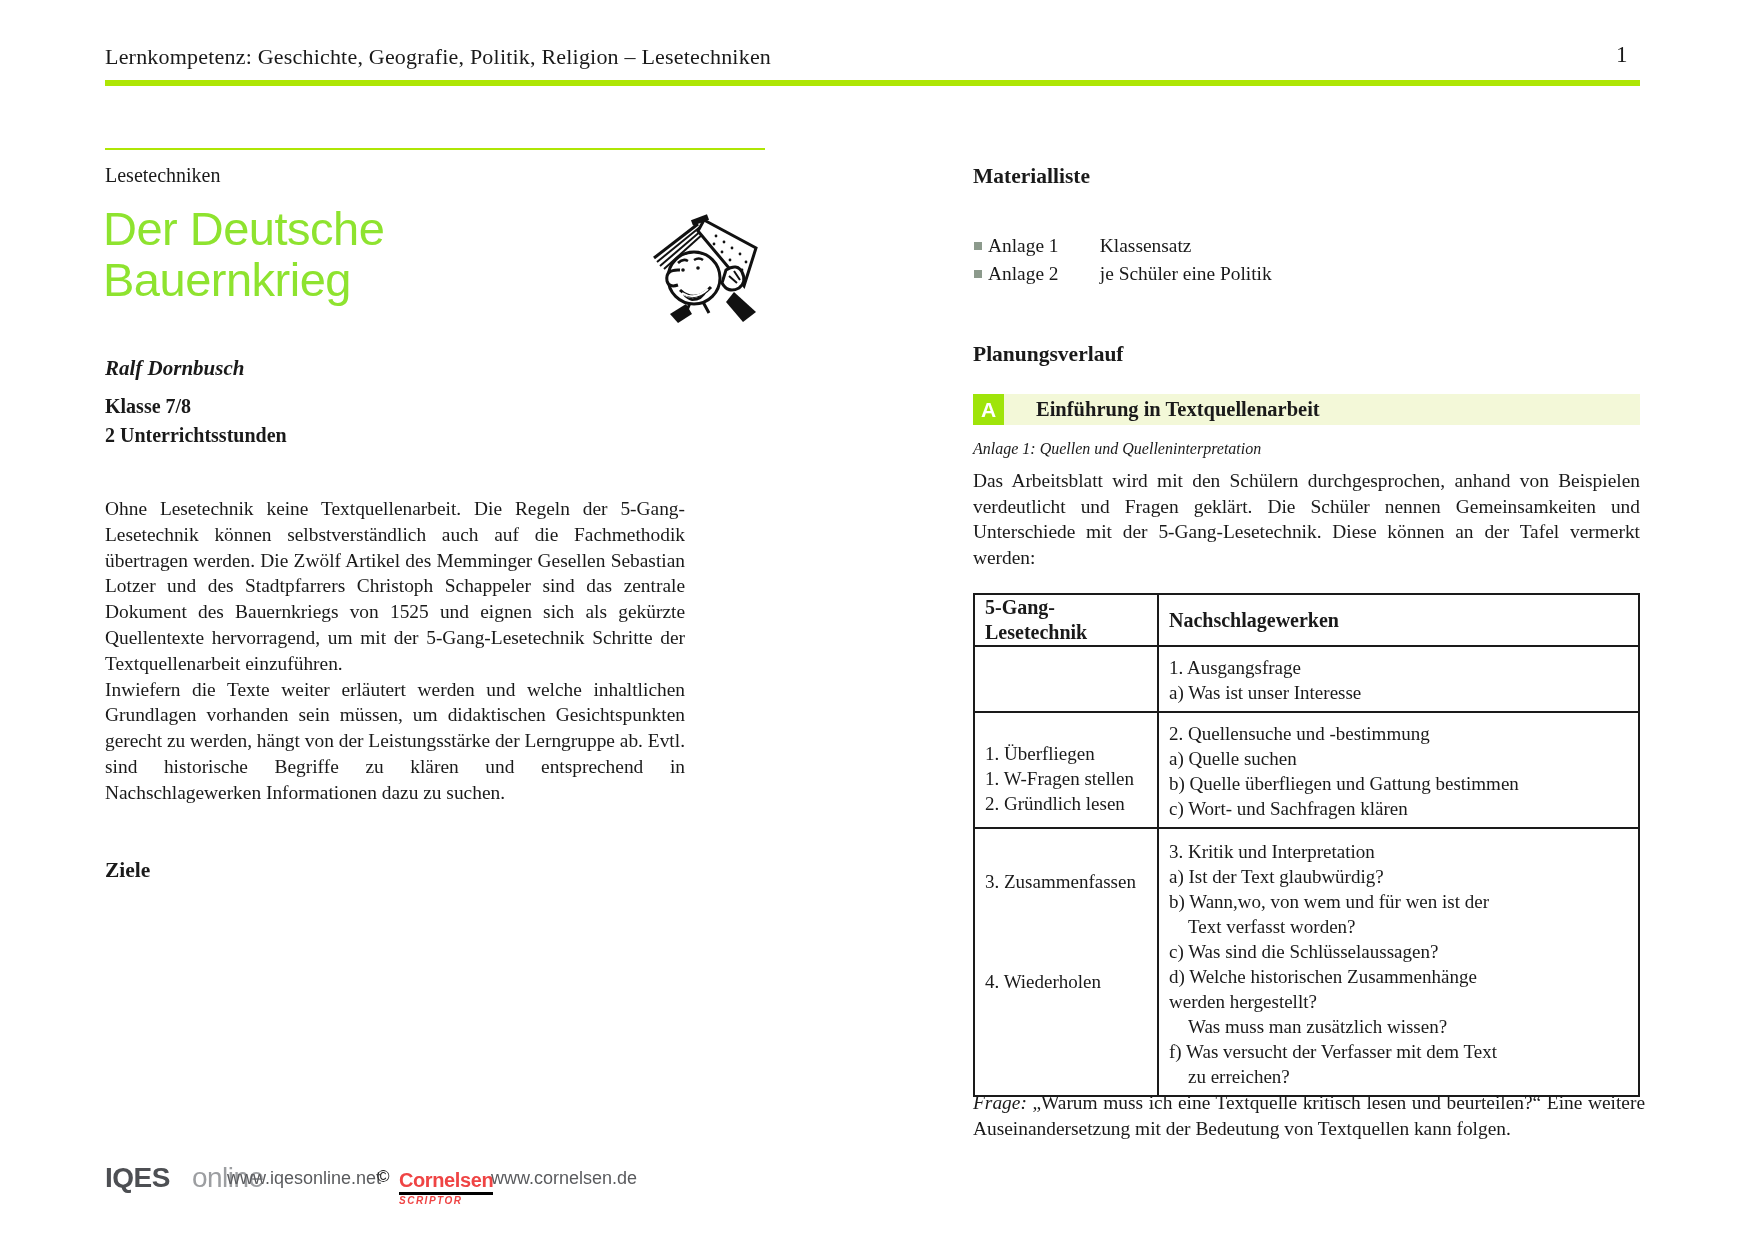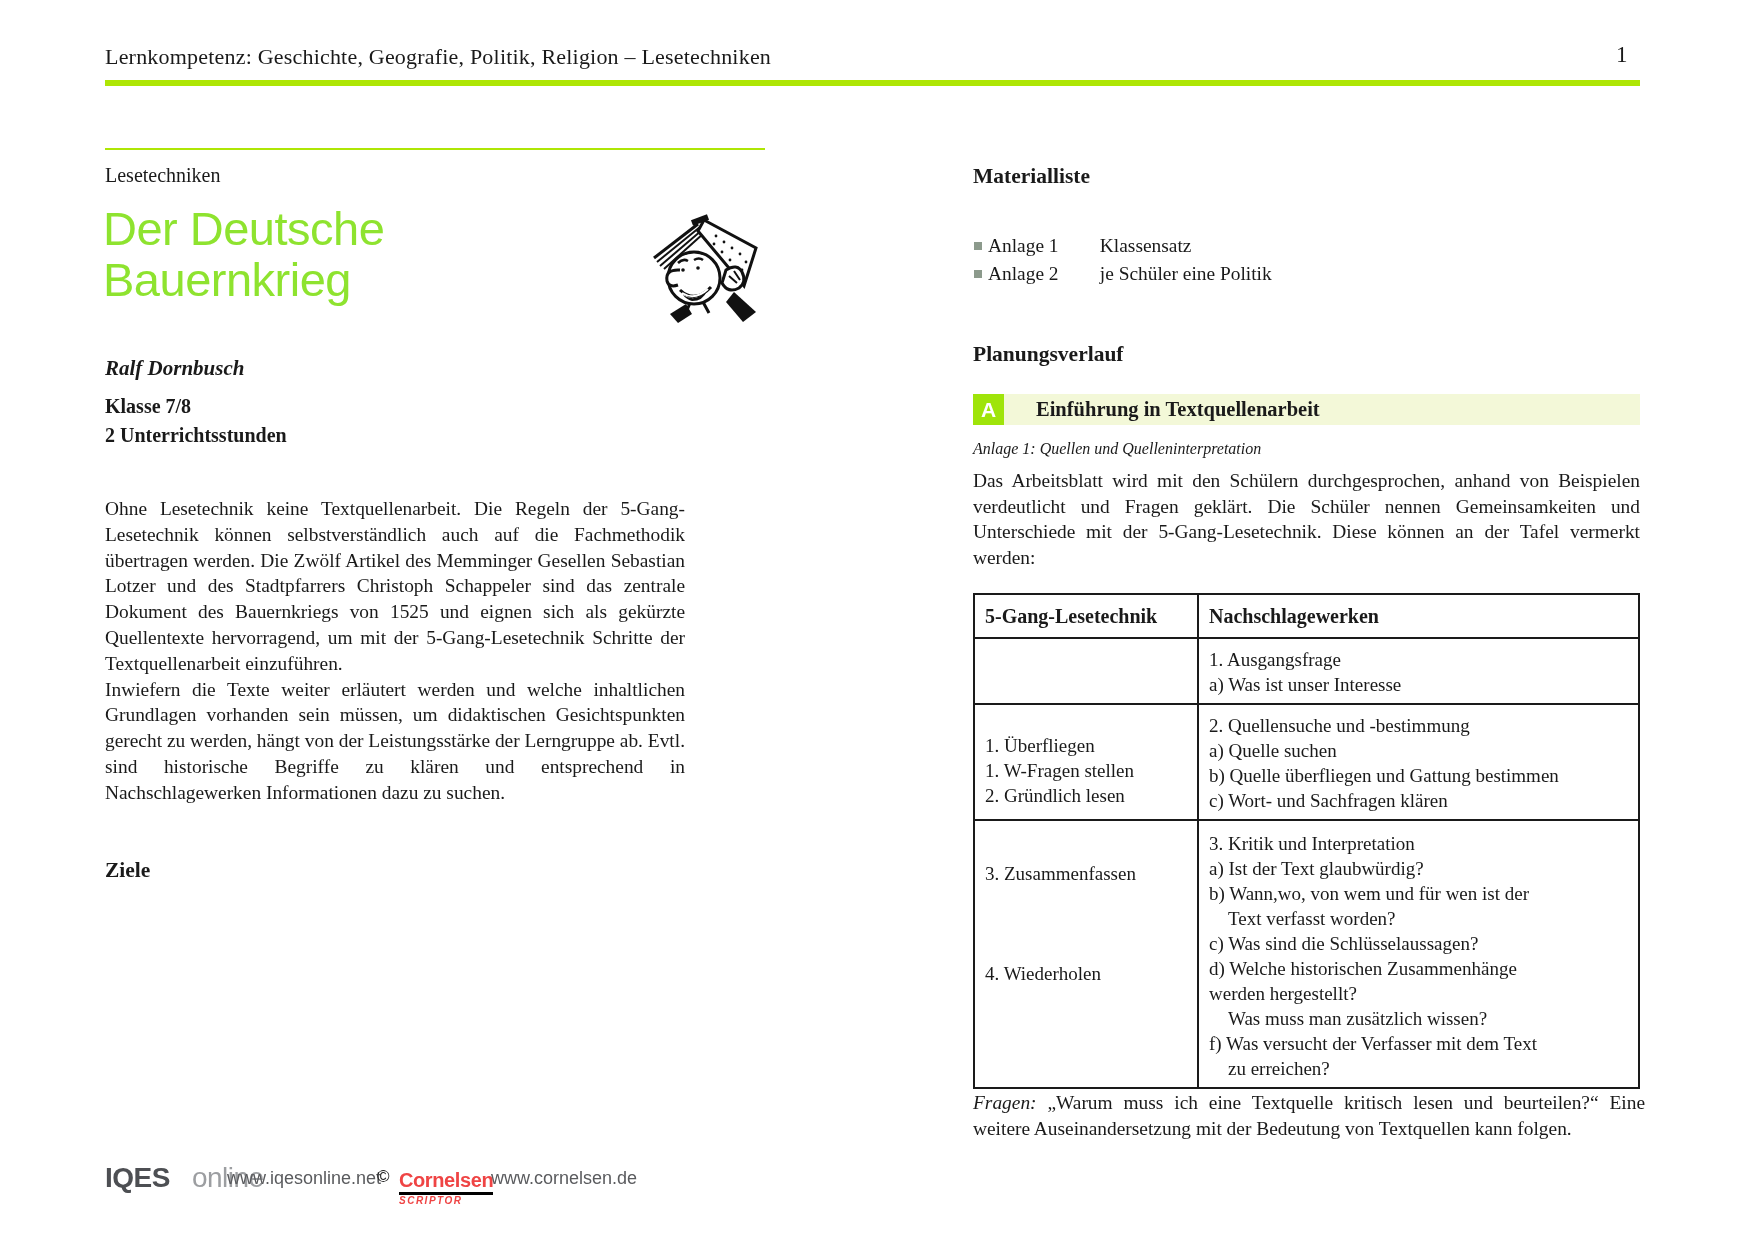--- a/index.html
+++ b/index.html
@@ -49,21 +49,21 @@
   .phase-letter{flex:0 0 31px;height:31px;background:var(--phase-box-green);color:#fff;
     font-family:"Liberation Sans",sans-serif;font-weight:bold;font-size:21px;
     display:flex;align-items:center;justify-content:center}
   .phase-label{margin-left:32px;font-weight:bold;font-size:20.5px}
   .anlage-sub{position:absolute;left:973px;top:440px;font-size:16px;font-style:italic}
   .right-intro{position:absolute;left:973px;top:468px;width:667px;font-size:19.4px;line-height:25.6px;text-align:justify}
   .qtable{position:absolute;left:973px;top:593px;width:667px;border-collapse:collapse;table-layout:fixed;
     font-size:19px;line-height:25px}
   .qtable th,.qtable td{border:2px solid #1a1a1a;vertical-align:top;text-align:left;font-weight:normal}
   .qtable th{font-weight:bold;font-size:20px;vertical-align:middle;height:44px;padding:0 10px}
-  .qtable .c-left{width:224px}
+  .qtable .c-left{width:184px}
   .qtable td{white-space:pre-wrap;padding:8px 8px 6px 10px}
   .qtable .r1 td{height:64px}
   .qtable .r2 td{height:108px}
   .qtable .r2 .c-left{padding-top:28px}
   .qtable .r3 td{height:260px;padding-top:10px}
   .qtable .r3 .c-left{padding-top:40px}
   .frage{position:absolute;left:973px;top:1090px;width:672px;font-size:19.4px;line-height:26px;text-align:justify}
   .frage .it{font-style:italic}
 
   
@@ -214,21 +214,21 @@
 d) Welche historischen Zusammenhänge
 werden hergestellt?
     Was muss man zusätzlich wissen?
 f) Was versucht der Verfasser mit dem Text
     zu erreichen?</td>
     </tr>
   </tbody>
     </table>
 
   <p class="frage">
-    <span class="it">Fragen:</span>
+    <span class="it">Frage:</span>
     <span>„Warum muss ich eine Textquelle kritisch lesen und beurteilen?“</span>
     <span>Eine weitere Auseinandersetzung mit der Bedeutung von Textquellen kann folgen.</span>
   </p>
 
   <div class="footer">
     <div class="iqes-logo">
       <span class="iqes-bold">IQES</span><span class="iqes-light">online</span>
     </div>
     <div class="iqes-url">www.iqesonline.net</div>
     <div class="copy-symbol">©</div>

